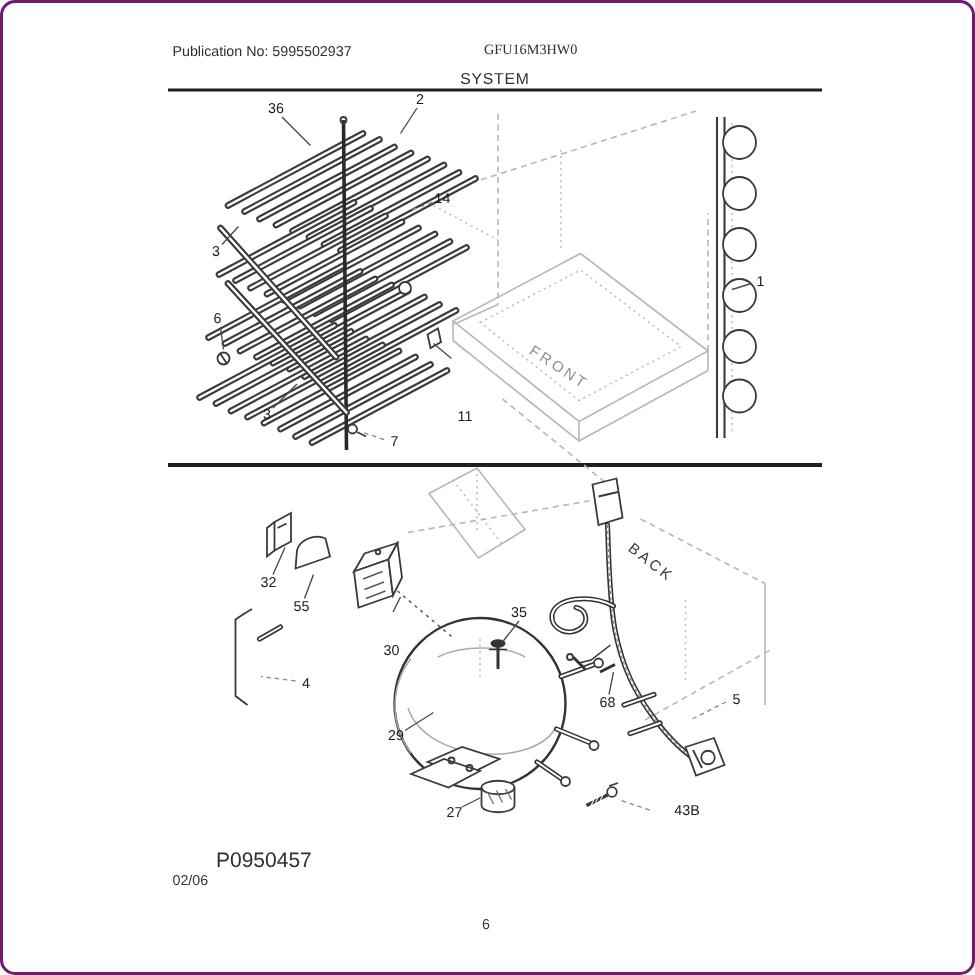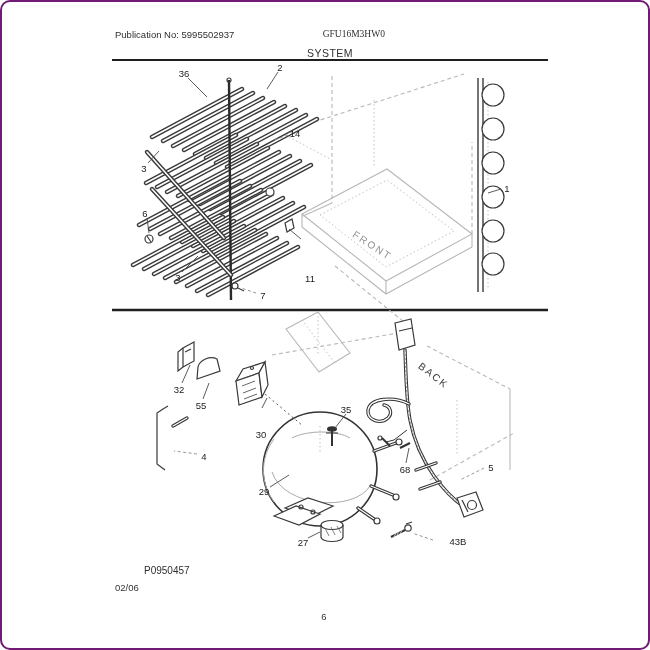--- a/index.html
+++ b/index.html
@@ -4,21 +4,21 @@
 <style>
   html,body{margin:0;padding:0;background:#ffffff;}
   .page{
     position:relative;width:650px;height:650px;box-sizing:border-box;
     background:#ffffff;border:2px solid #701a75;border-radius:10px;
     font-family:"Liberation Sans","DejaVu Sans",sans-serif;color:#2b2b2b;overflow:hidden;
   }
   .abs{position:absolute;white-space:nowrap;}
   .hdr{font-size:9.5px;color:#2f2f2f;}
   .title{font-size:10.5px;letter-spacing:.5px;color:#2f2f2f;}
-  .pcode{font-size:10px;color:#2f2f2f;}
+  .pcode{font-size:14px;color:#2f2f2f;}
   .foot{font-size:9.5px;color:#343434;}
   .callout{position:absolute;transform:translate(-50%,-50%);font-size:9.5px;color:#1c1c1c;}
   .rotlabel{font-size:10px;letter-spacing:2px;}
   svg{position:absolute;left:0;top:0;}
   .ln{stroke:#3a3a3a;stroke-width:1.2;fill:none;}
   .lnf{stroke:#3a3a3a;stroke-width:1.2;fill:#ffffff;}
   .tube-o{stroke:#3a3a3a;stroke-width:4.4;fill:none;stroke-linecap:round;}
   .tube-i{stroke:#ffffff;stroke-width:1.6;fill:none;stroke-linecap:round;}
   .tube-o2{stroke:#333333;stroke-width:3.4;fill:none;stroke-linecap:round;}
   .tube-i2{stroke:#ffffff;stroke-width:1.3;fill:none;stroke-linecap:round;}

